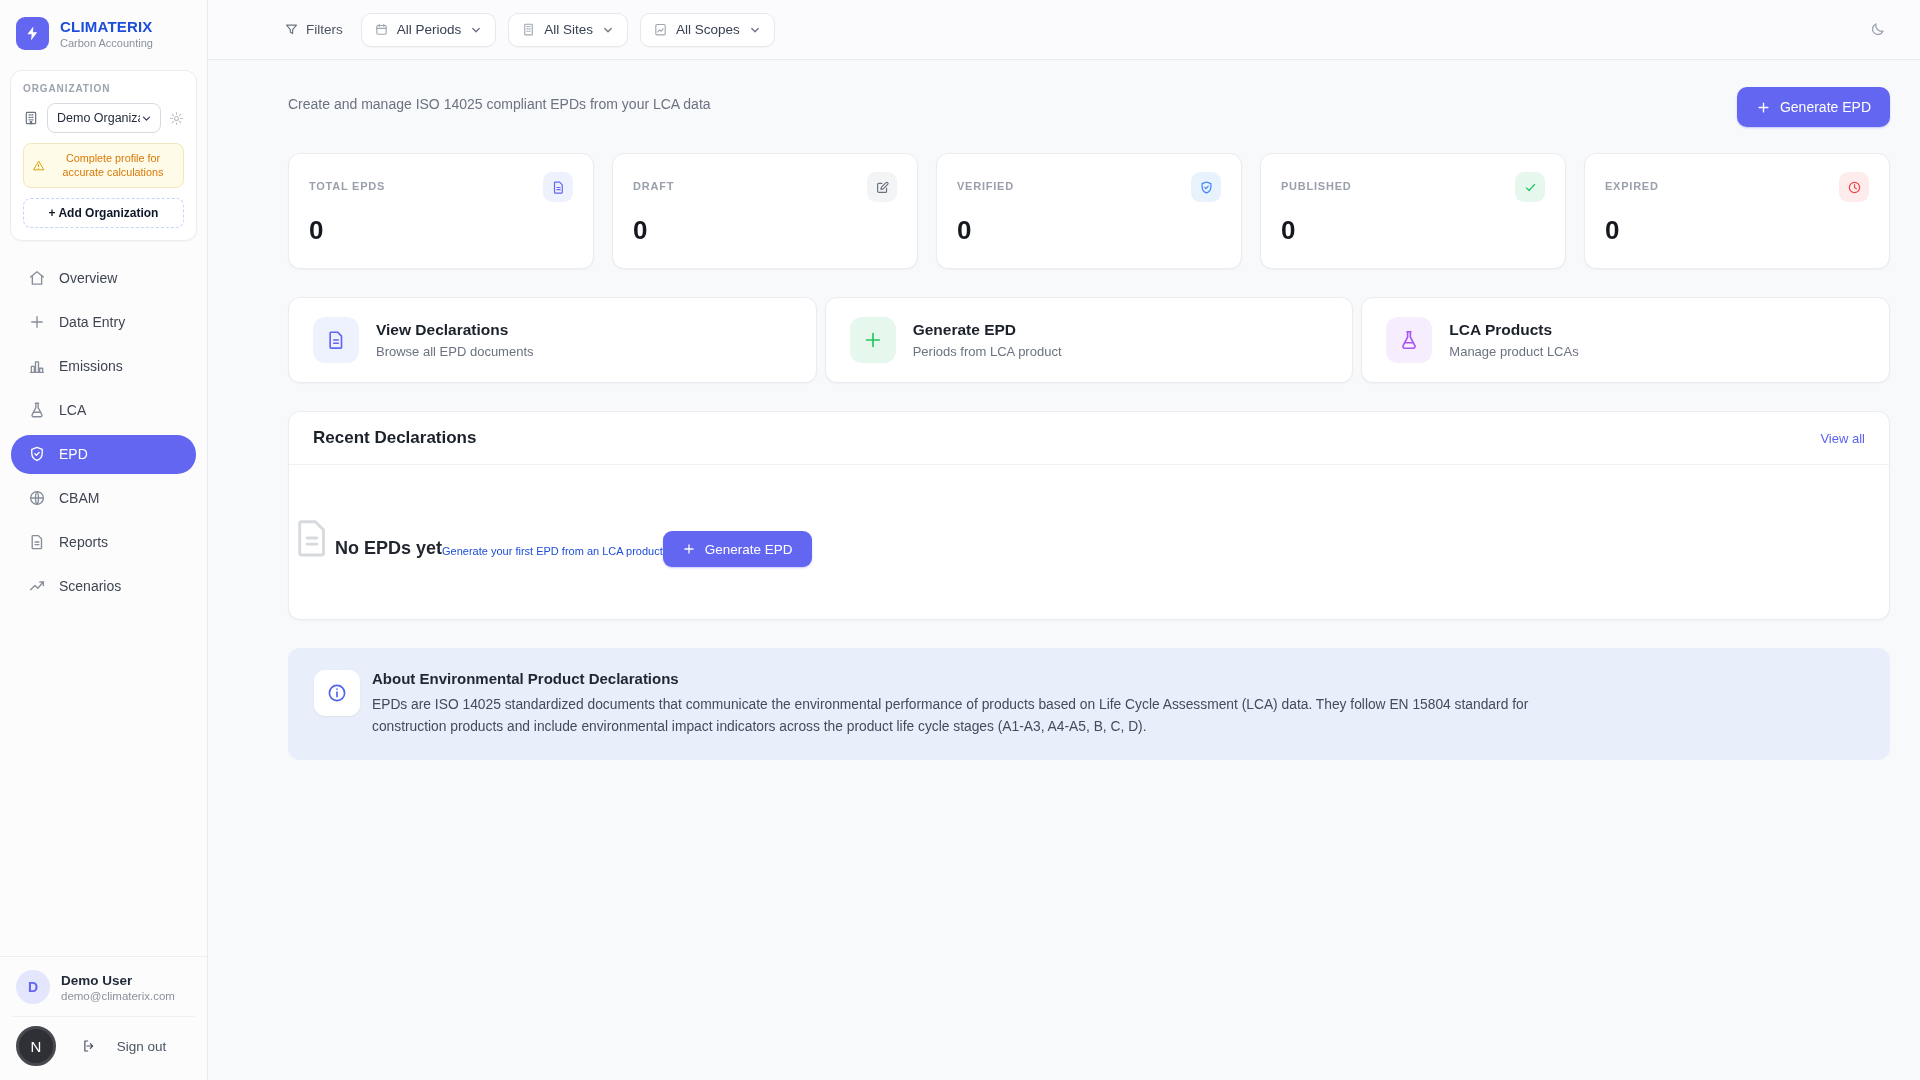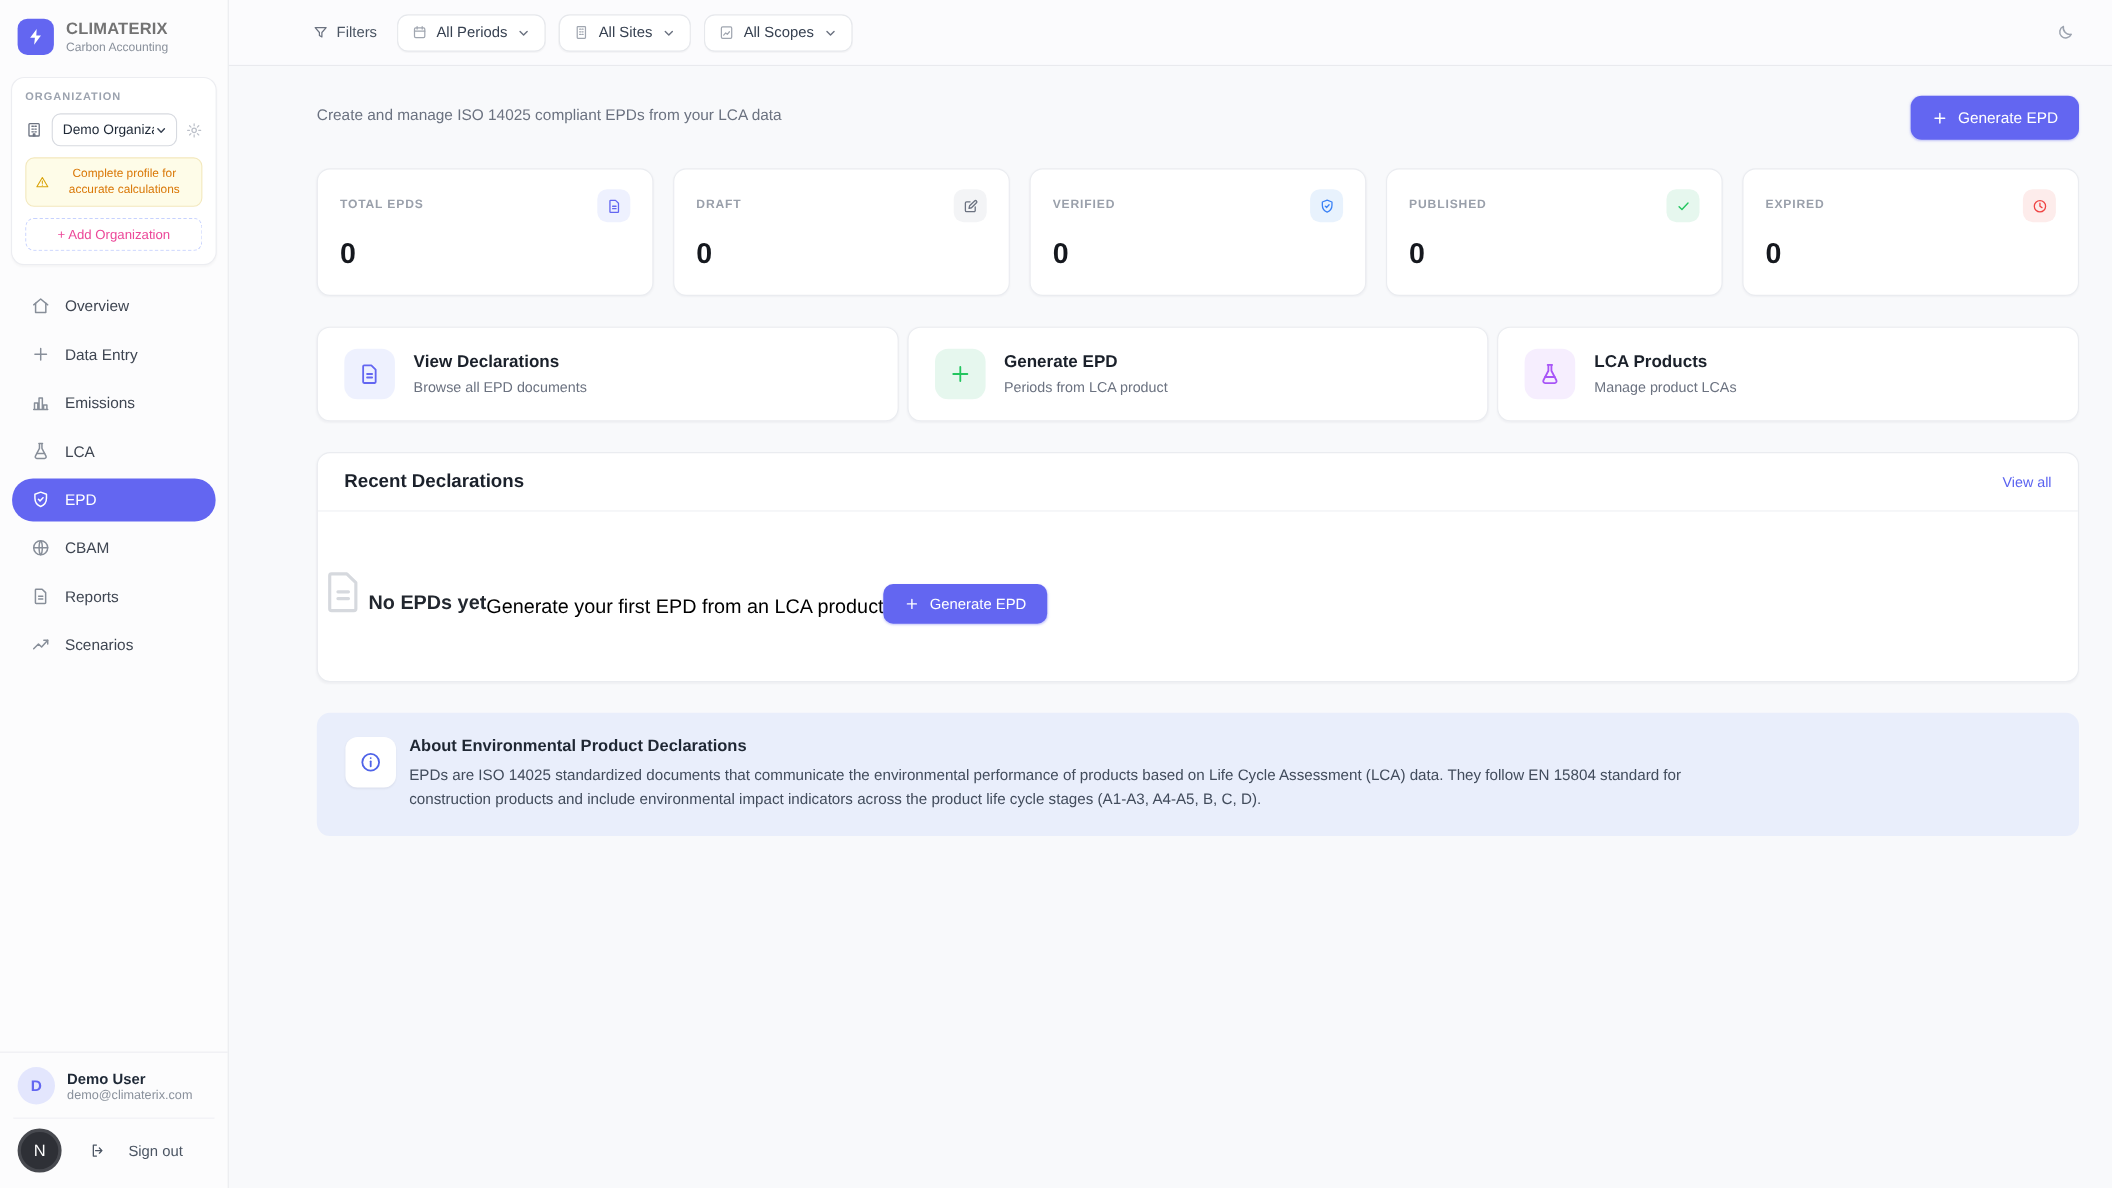--- a/index.html
+++ b/index.html
@@ -14,21 +14,21 @@
   
   .sidebar {
     width:208px; min-width:208px; height:1080px; background:#fcfcfd;
     border-right:1px solid #e9eaee; position:relative;
   }
   .brand { display:flex; align-items:center; gap:11px; padding:17px 16px 14px; }
   .brand-logo {
     width:33px; height:33px; border-radius:9px; background:#6366f1;
     display:flex; align-items:center; justify-content:center; color:#fff;
   }
-  .brand-name { font-size:15px; font-weight:700; color:#737373; letter-spacing:.2px; }
+  .brand-name { font-size:15px; font-weight:700; color:#1d4ed8; letter-spacing:.2px; }
   .brand-tag { font-size:11px; color:#8a919c; margin-top:2px; }
 
   .org-card {
     margin:6px 10px 0; background:#fff; border:1px solid #ecedf1; border-radius:12px;
     padding:12px; box-shadow:0 1px 2px rgba(16,24,40,.03);
   }
   .org-label { font-size:10px; letter-spacing:.09em; color:#9ca3af; font-weight:600; }
   .org-row { display:flex; align-items:center; gap:8px; margin-top:9px; }
   .org-row .bld { color:#6b7280; }
   .org-select {
@@ -39,21 +39,21 @@
   .org-select .val { white-space:nowrap; overflow:hidden; max-width:92px; }
   .org-gear { color:#bcc0c9; }
   .org-warning {
     margin-top:10px; background:#fefce8; border:1px solid #f3e8bd; border-radius:8px;
     padding:7px 8px; display:flex; align-items:center; gap:6px;
   }
   .org-warning .txt { flex:1; font-size:10.8px; line-height:1.32; color:#d97706; text-align:center; }
   .org-warning .w-ic { color:#d9a206; }
   .org-add {
     margin-top:10px; width:100%; height:30px; border:1.5px dashed #c7d2fe; border-radius:8px;
-    background:transparent; color:#ec4899; font-size:12px; font-weight:400;
+    background:transparent; color:#0f172a; font-size:12px; font-weight:700;
     font-family:inherit; cursor:pointer;
   }
 
   .nav { margin-top:18px; display:flex; flex-direction:column; gap:5px; }
   .nav-item {
     margin:0 11px; height:39px; border-radius:19px; display:flex; align-items:center;
     gap:13px; padding:0 17px; color:#3f4652; font-size:14px; cursor:pointer;
   }
   .nav-item .nic { color:#878e99; }
   .nav-item.active { background:#6366f1; color:#fff; font-weight:500; }
@@ -135,21 +135,21 @@
   .panel {
     background:#fff; border:1px solid #eaecf0; border-radius:12px; margin-top:28px;
     box-shadow:0 1px 2px rgba(16,24,40,.04);
   }
   .panel-head { display:flex; align-items:center; justify-content:space-between; padding:16px 24px; border-bottom:1px solid #eef0f3; }
   .panel-title { font-size:17px; font-weight:700; color:#1b212b; }
   .view-all { color:#5b63f0; font-size:13px; font-weight:500; text-decoration:none; cursor:pointer; }
   .empty { padding:44px 0 52px; display:flex; flex-direction:row; align-items:center; }
   .empty-icon { color:#d6d9de; }
   .empty-title { margin-top:21px; font-size:18px; font-weight:700; color:#22272f; }
-  .empty-sub { margin-top:26px; font-size:18px; color:#000000; }
+  .empty-sub { margin-top:26px; font-size:11px; color:#1d4ed8; }
   .empty .btn-primary { margin-top:22px; height:36px; font-size:13.5px; border-radius:9px; }
 
   .about {
     margin-top:28px; background:#e9eefb; border-radius:12px; padding:22px 26px;
     display:flex; gap:12px; align-items:flex-start;
   }
   .about-chip {
     width:46px; height:46px; border-radius:11px; background:#fff; color:#4f63e8;
     display:flex; align-items:center; justify-content:center; box-shadow:0 1px 2px rgba(16,24,40,.06);
   }

